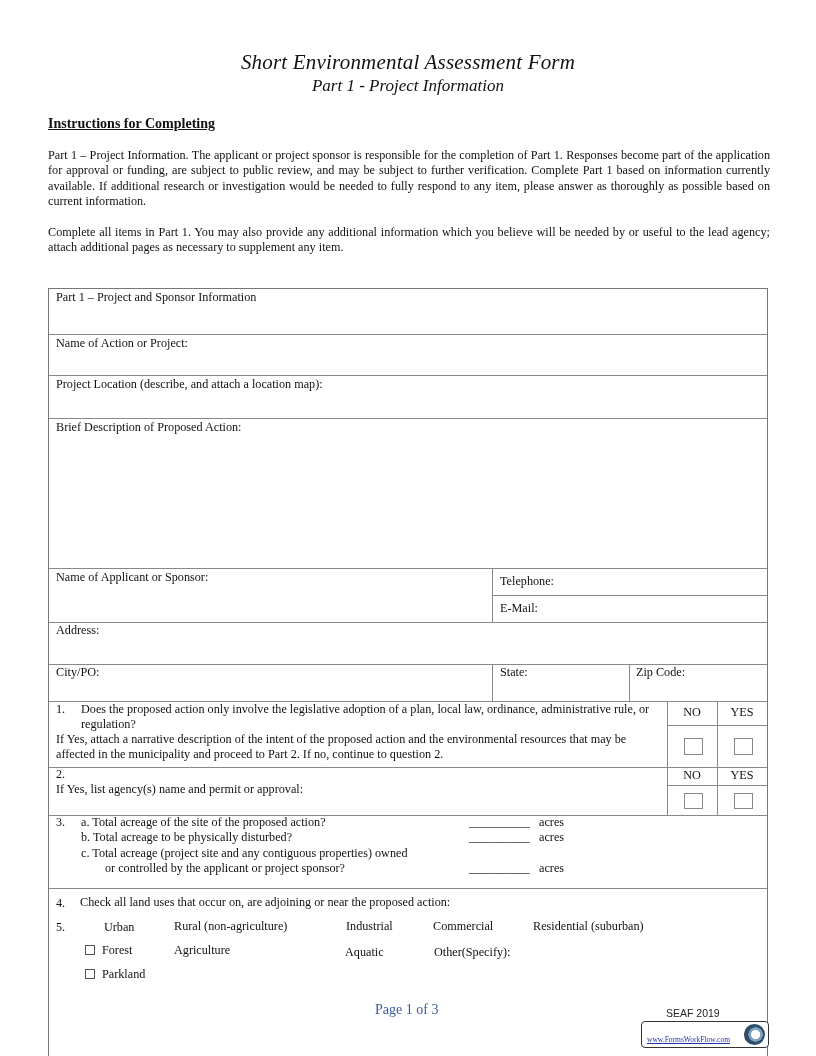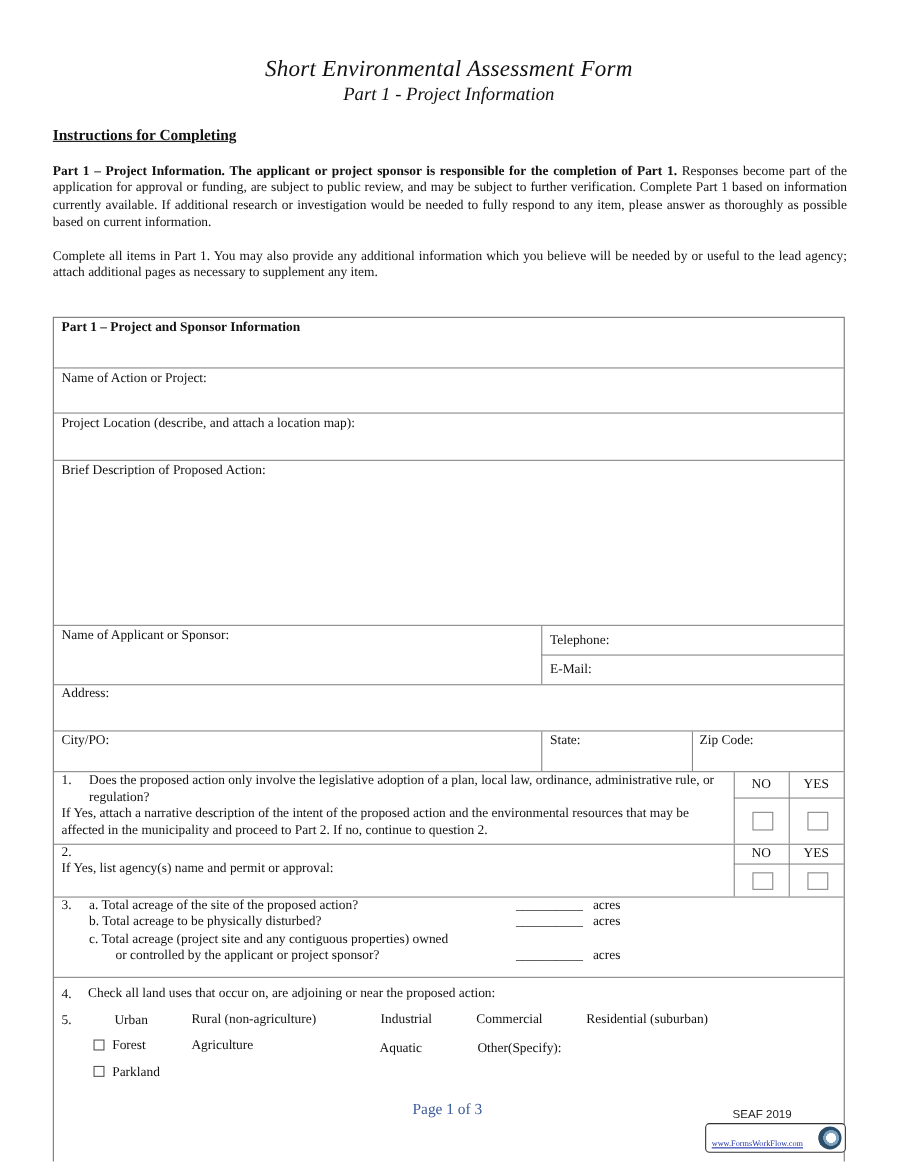--- a/index.html
+++ b/index.html
@@ -6,21 +6,21 @@
   body { width: 816px; height: 1056px; position: relative; overflow: hidden;
          font-family: "Liberation Serif", "DejaVu Serif", serif; color: #111; }
   .abs { position: absolute; }
   .title { left: 0; width: 816px; text-align: center; font-style: italic; }
   .t1 { top: 50px; font-size: 21px; letter-spacing: 0.2px; }
   .t2 { top: 76px; font-size: 17px; }
   .instr-h { left: 48px; top: 116px; font-size: 14px; font-weight: bold; text-decoration: underline; }
   .para { left: 48px; width: 722px; font-size: 12.2px; line-height: 15.3px; text-align: justify; }
   .p1 { top: 148px; }
   .p2 { top: 225px; }
-  .b { font-weight: bold; }
+  .b { font-weight: normal; }
 
   .form { left: 48px; top: 288px; width: 720px; height: 828px; border: 1px solid #777; box-sizing: border-box; }
   .row { position: absolute; left: 0; width: 718px; border-bottom: 1px solid #888; box-sizing: border-box; }
   .cell-label { position: absolute; font-size: 12.2px; line-height: 15px; }
   .vline { position: absolute; width: 0; border-left: 1px solid #888; }
   .hline { position: absolute; height: 0; border-top: 1px solid #888; }
   .cb { position: absolute; width: 17px; height: 15px; border: 1px solid #888; box-sizing: border-box; background: #fff; }
   .small-cb { display: inline-block; width: 10px; height: 10px; border: 1px solid #555; box-sizing: border-box; margin-right: 7px; vertical-align: -1px; }
   .q { position: absolute; font-size: 12.2px; line-height: 15px; }
   .page-num { left: 375px; top: 1002px; font-size: 14px; color: #3b5a9a; }

